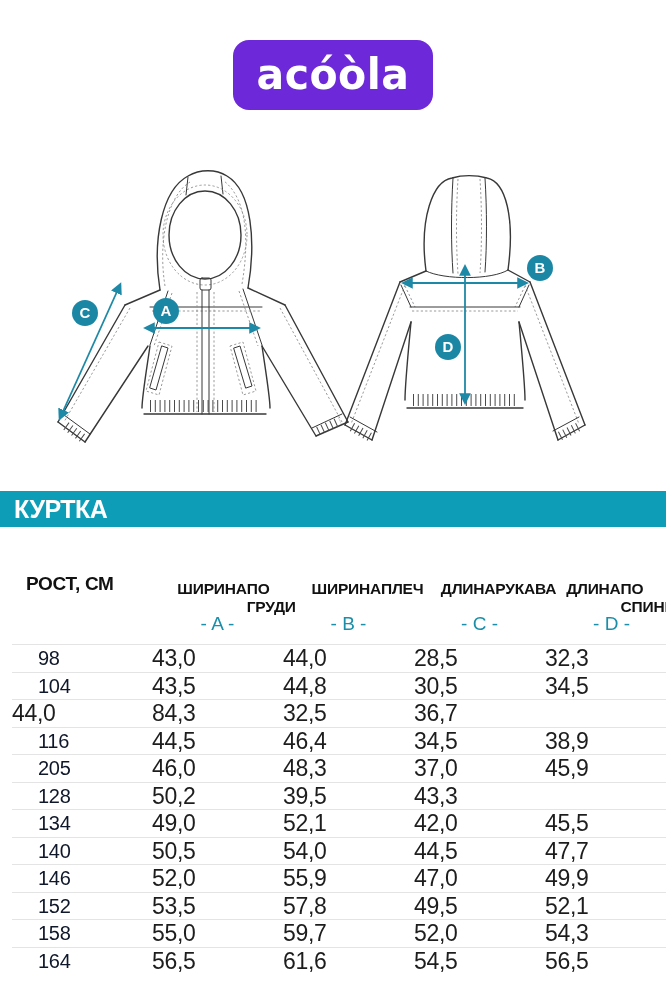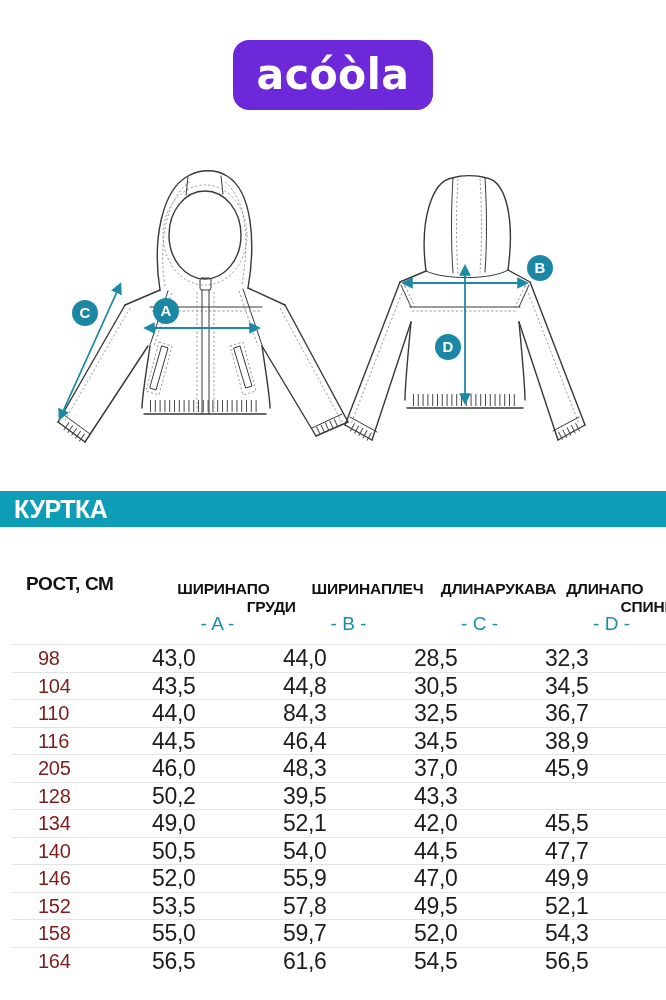--- a/index.html
+++ b/index.html
@@ -34,21 +34,21 @@
   .grid{display:grid;grid-template-columns:140px 131px 131px 131px 133px;}
   .thead{height:52px;}
   .axis{font-size:19px;font-weight:bold;letter-spacing:-0.3px;display:flex;align-items:center;
         padding-left:14px;color:#111;}
   .colhead{padding-left:38px;font-size:15.5px;font-weight:bold;line-height:1.18;letter-spacing:-0.2px;
            display:flex;flex-direction:row;justify-content:center;color:#111;margin-top:28px;}
   .colhead.last{padding-left:27px;}
   .letters{height:40px;}
   .letter{display:flex;align-items:center;justify-content:center;color:#1B8FA9;font-size:19px;}
   .trow{height:26.5px;border-top:1px solid #e4e4e4;align-items:center;}
-  .td.size{color:#7f1d1d;font-size:20px;padding-left:26px;letter-spacing:-0.3px;}
+  .td.size{color:#0f172a;font-size:20px;padding-left:26px;letter-spacing:-0.3px;}
   .td.val{font-size:23px;color:#1d1d1d;text-align:left;letter-spacing:-0.3px;}
 </style>
 </head>
 <body>
 
 <div class="page">
 
   <div class="logo-box">
     <span class="logo-text">acóòla</span>
   </div>
@@ -216,21 +216,20 @@
 
   <div class="grid trow">
     <div class="td size">104</div>
     <div class="td val">43,5</div>
     <div class="td val">44,8</div>
     <div class="td val">30,5</div>
     <div class="td val">34,5</div>
   </div>
 
   <div class="grid trow">
-    <div class="td size">110</div>
     <div class="td val">44,0</div>
     <div class="td val">84,3</div>
     <div class="td val">32,5</div>
     <div class="td val">36,7</div>
   </div>
 
   <div class="grid trow">
     <div class="td size">116</div>
     <div class="td val">44,5</div>
     <div class="td val">46,4</div>

